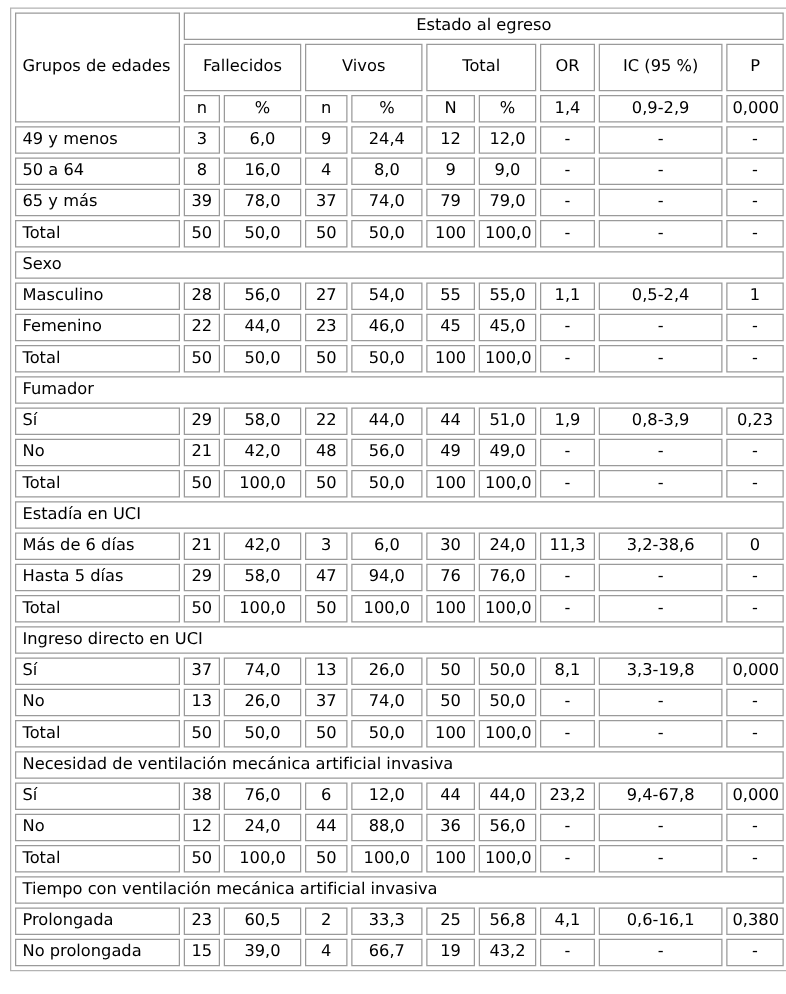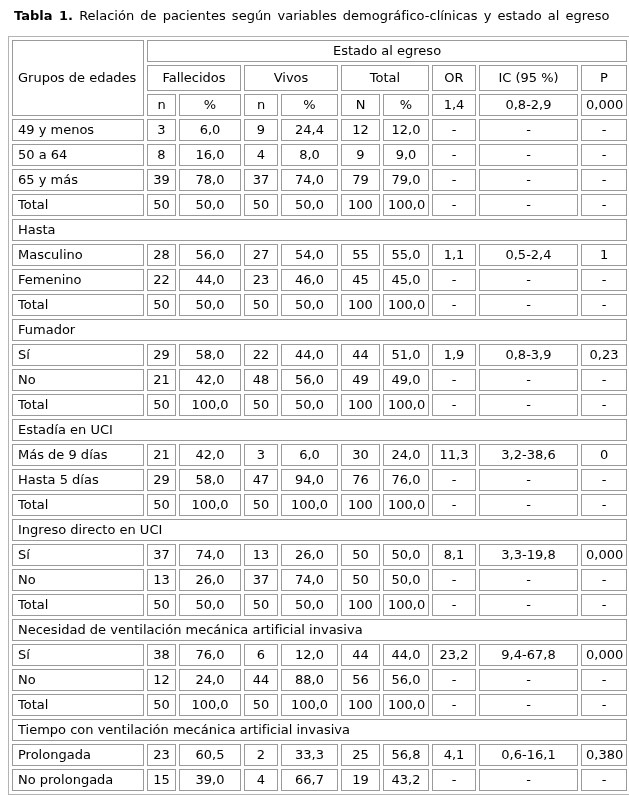--- a/index.html
+++ b/index.html
@@ -39,36 +39,33 @@
     background: #ffffff;
     font-weight: normal;
     font-size: 13px;
     line-height: 16px;
     padding: 2px 4px;
     text-align: center;
     vertical-align: middle;
     overflow: hidden;
     white-space: nowrap;
   }
-  table.stats thead tr.groups th { height: 26px; margin-left: 12px; }
+  table.stats thead tr.groups th { height: 38px; margin-left: 12px; }
   table.stats th.corner,
   table.stats td.label,
   table.stats td.section {
     text-align: left;
     padding-left: 5px;
   }
 </style>
 </head>
 <body>
 
 <div class="page">
 
-  <div class="caption">
-    <span class="bold">Tabla 1.</span><span> Relación de pacientes según variables demográfico-clínicas y estado al egreso</span>
-  </div>
 
   <table class="stats">
     <colgroup>
       <col style="width:132px">
       <col style="width:29px">
       <col style="width:62px">
       <col style="width:34px">
       <col style="width:57px">
       <col style="width:39px">
       <col style="width:46px">
@@ -90,21 +87,21 @@
         <th>P</th>
       </tr>
       <tr>
         <th>n</th>
         <th>%</th>
         <th>n</th>
         <th>%</th>
         <th>N</th>
         <th>%</th>
         <th>1,4</th>
-        <th>0,8-2,9</th>
+        <th>0,9-2,9</th>
         <th>0,000</th>
       </tr>
     </thead>
     <tbody id="table-body">
         <tr>
           <td class="label">49 y menos</td>
           <td>3</td>
           <td>6,0</td>
           <td>9</td>
           <td>24,4</td>
@@ -144,21 +141,21 @@
           <td>50,0</td>
           <td>50</td>
           <td>50,0</td>
           <td>100</td>
           <td>100,0</td>
           <td>-</td>
           <td>-</td>
           <td>-</td>
         </tr>
         <tr>
-          <td colspan="10" class="section">Hasta</td>
+          <td colspan="10" class="section">Sexo</td>
         </tr>
         <tr>
           <td class="label">Masculino</td>
           <td>28</td>
           <td>56,0</td>
           <td>27</td>
           <td>54,0</td>
           <td>55</td>
           <td>55,0</td>
           <td>1,1</td>
@@ -225,21 +222,21 @@
           <td>100</td>
           <td>100,0</td>
           <td>-</td>
           <td>-</td>
           <td>-</td>
         </tr>
         <tr>
           <td colspan="10" class="section">Estadía en UCI</td>
         </tr>
         <tr>
-          <td class="label">Más de 9 días</td>
+          <td class="label">Más de 6 días</td>
           <td>21</td>
           <td>42,0</td>
           <td>3</td>
           <td>6,0</td>
           <td>30</td>
           <td>24,0</td>
           <td>11,3</td>
           <td>3,2-38,6</td>
           <td>0</td>
         </tr>
@@ -320,21 +317,21 @@
           <td>23,2</td>
           <td>9,4-67,8</td>
           <td>0,000</td>
         </tr>
         <tr>
           <td class="label">No</td>
           <td>12</td>
           <td>24,0</td>
           <td>44</td>
           <td>88,0</td>
-          <td>56</td>
+          <td>36</td>
           <td>56,0</td>
           <td>-</td>
           <td>-</td>
           <td>-</td>
         </tr>
         <tr>
           <td class="label">Total</td>
           <td>50</td>
           <td>100,0</td>
           <td>50</td>

